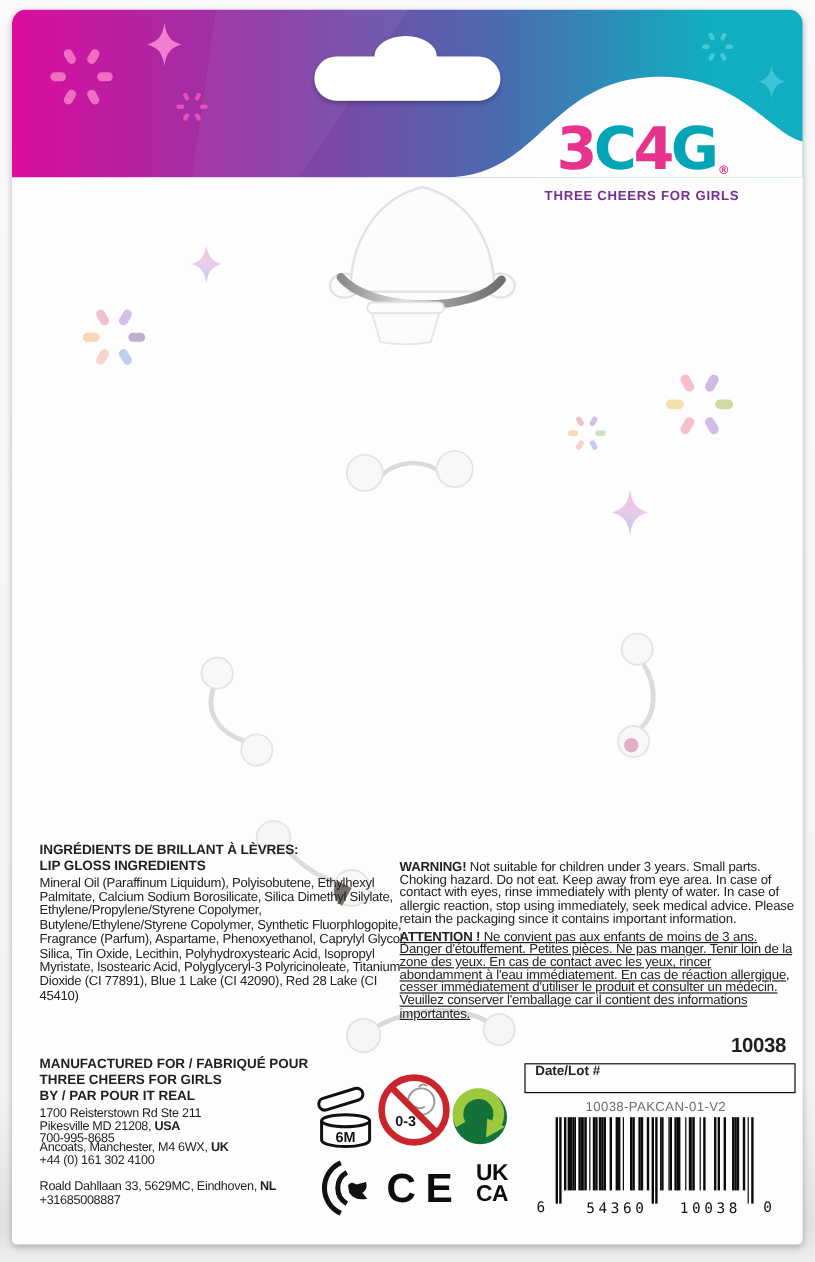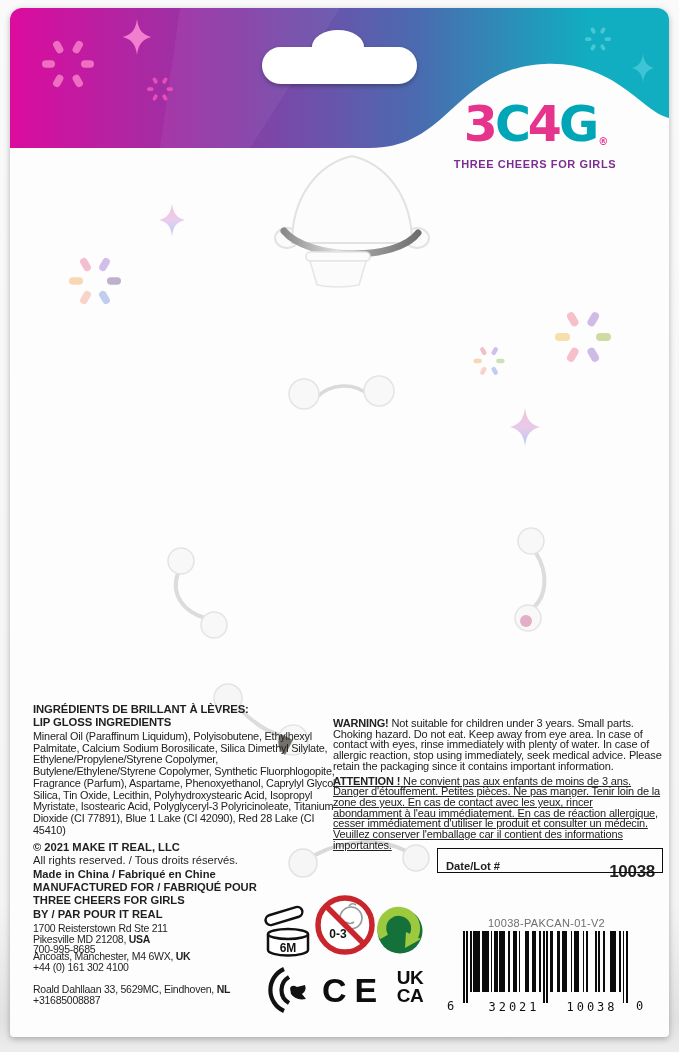--- a/index.html
+++ b/index.html
@@ -26,22 +26,22 @@
   .ln{font-size:11.2px;line-height:13.4px;}
   .b{font-weight:bold;}
   .addr{font-size:10.5px;line-height:10.5px;letter-spacing:-.25px;}
   .addr.first{margin-top:2px;}
   
   .col-right{position:absolute;left:323px;top:710px;width:330px;}
   .warn-p{margin:0;font-size:11px;line-height:10.7px;letter-spacing:-.15px;color:#222;}
   .warn-p + .warn-p{margin-top:4px;text-decoration:underline;}
   .item-num{position:absolute;left:480px;top:854px;width:165px;text-align:right;
     font-size:17px;font-weight:bold;letter-spacing:-.3px;}
-  .datelot{position:absolute;left:427px;top:840px;width:216px;height:23px;border:1.6px solid #0d0d0d;
-    display:flex;align-items:flex-end;padding-left:8px;font-size:11.2px;font-weight:bold;}
+  .datelot{position:absolute;left:427px;top:878px;width:216px;height:23px;border:1.6px solid #0d0d0d;
+    display:flex;align-items:flex-start;padding-left:8px;font-size:11.2px;font-weight:bold;}
   .sku{position:absolute;left:427px;top:909px;width:219px;text-align:center;font-size:11px;color:#6e6e6e;letter-spacing:.3px;}
   
   .bars{position:absolute;left:453px;top:923px;width:166px;display:flex;align-items:flex-start;}
   .bc-m{flex:none;width:1.74px;height:61px;}
   .bc-m.on{background:#0b0b0b;}
   .bc-m.tall{height:72px;}
   .bc-d{position:absolute;font-family:"DejaVu Sans Mono",monospace;font-size:12px;color:#111;}
   .bc-left{left:437px;top:991px;}
   .bc-g1{left:466px;top:992px;width:76px;text-align:center;letter-spacing:3px;}
   .bc-g2{left:544px;top:992px;width:76px;text-align:center;letter-spacing:3px;}
@@ -268,25 +268,20 @@
       </g>
       <path d="M0,-19 C1.5,-7 6,-2.5 15,0 C6,2.5 1.5,7 0,19 C-1.5,7 -6,2.5 -15,0 C-6,-2.5 -1.5,-7 0,-19 Z" transform="translate(515,419)" fill="url(#pastelStar)" opacity="0.9"></path>
     </svg>
 
     <div class="col-left">
       <div class="ing-h">INGRÉDIENTS DE BRILLANT À LÈVRES:</div>
       <div class="ing-h">LIP GLOSS INGREDIENTS</div>
       <p class="ing-p">Mineral Oil (Paraffinum Liquidum), Polyisobutene, Ethylhexyl Palmitate, Calcium Sodium Borosilicate, Silica Dimethyl Silylate, Ethylene/Propylene/Styrene Copolymer, Butylene/Ethylene/Styrene Copolymer, Synthetic Fluorphlogopite, Fragrance (Parfum), Aspartame, Phenoxyethanol, Caprylyl Glycol, Silica, Tin Oxide, Lecithin, Polyhydroxystearic Acid, Isopropyl Myristate, Isostearic Acid, Polyglyceryl-3 Polyricinoleate, Titanium Dioxide (CI 77891), Blue 1 Lake (CI 42090), Red 28 Lake (CI 45410)</p>
     </div>
 
-    <div class="blk" style="top:833px">
-      <div class="ln b">© 2021 MAKE IT REAL, LLC</div>
-      <div class="ln">All rights reserved. / Tous droits réservés.</div>
-      <div class="ln b">Made in China / Fabriqué en Chine</div>
-    </div>
 
     <div class="blk" style="top:873px">
       <div class="ln b">MANUFACTURED FOR / FABRIQUÉ POUR</div>
       <div class="ln b">THREE CHEERS FOR GIRLS</div>
       <div class="ln b">BY / PAR POUR IT REAL</div>
       <div class="addr first">1700 Reisterstown Rd Ste 211</div>
       <div class="addr"><span>Pikesville MD 21208, </span><span class="b">USA</span></div>
       <div class="addr">700-995-8685</div>
     </div>
 
@@ -404,21 +399,21 @@
         <span class="bc-m on"></span>
         <span class="bc-m"></span>
         <span class="bc-m"></span>
         <span class="bc-m on"></span>
         <span class="bc-m"></span>
         <span class="bc-m on tall"></span>
         <span class="bc-m tall"></span>
         <span class="bc-m on tall"></span>
       </div>
     <div class="bc-d bc-left">6</div>
-    <div class="bc-d bc-g1">32021</div>
+    <div class="bc-d bc-g1">54360</div>
     <div class="bc-d bc-g2">10038</div>
     <div class="bc-d bc-right">0</div>
 
     <svg class="sym" style="left:250px;top:896px" width="56" height="60" viewBox="0 0 56 60">
       <rect x="5" y="7" width="38" height="10" rx="5" transform="rotate(-17 24 12)" fill="#ffffff" stroke="#111111" stroke-width="2.5"></rect>
       <path d="M8,30 v16 a20,5.5 0 0 0 40,0 v-16" fill="#ffffff" stroke="#111111" stroke-width="2.5"></path>
       <ellipse cx="28" cy="30" rx="20" ry="5" fill="#ffffff" stroke="#111111" stroke-width="2.5"></ellipse>
       <text x="28" y="48" text-anchor="middle" font-family="Liberation Sans,sans-serif" font-size="12" font-weight="bold" fill="#111111">6M</text>
     </svg>
 

